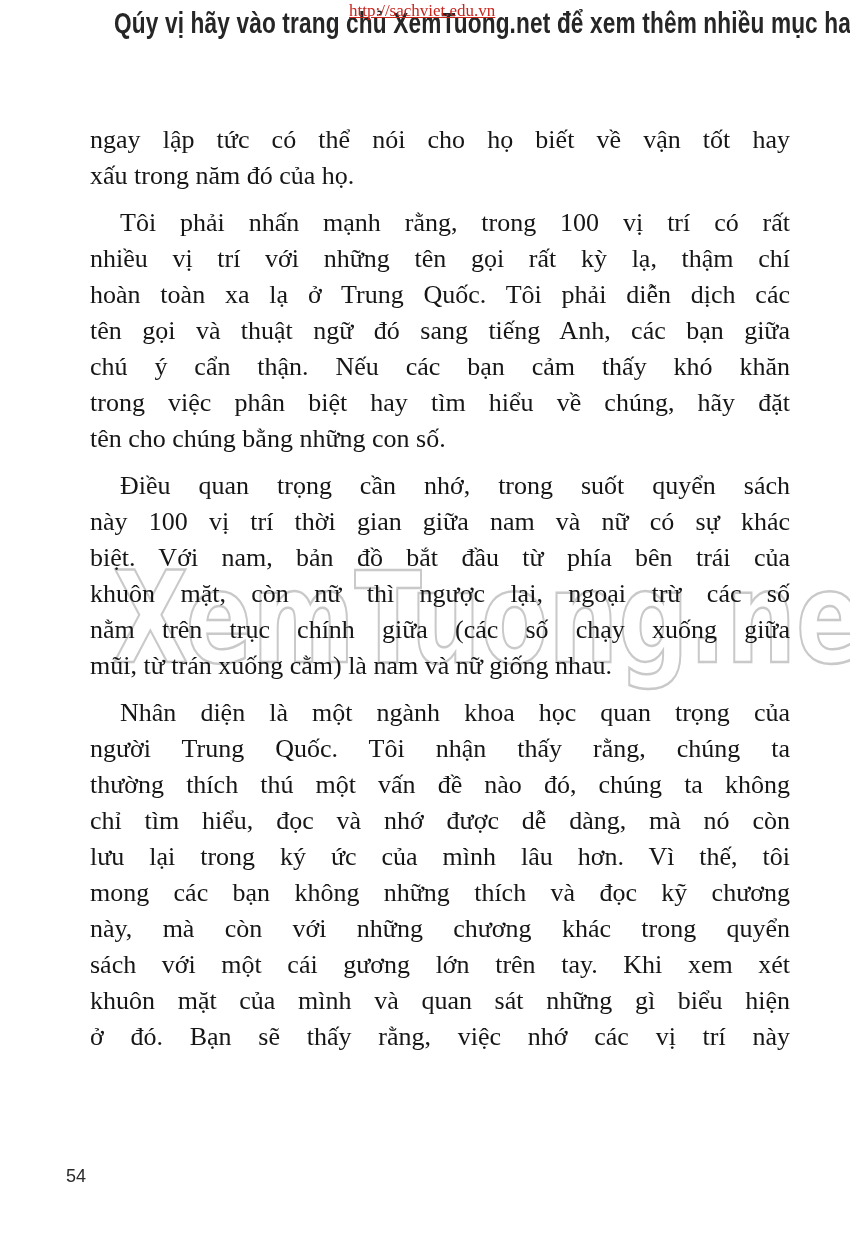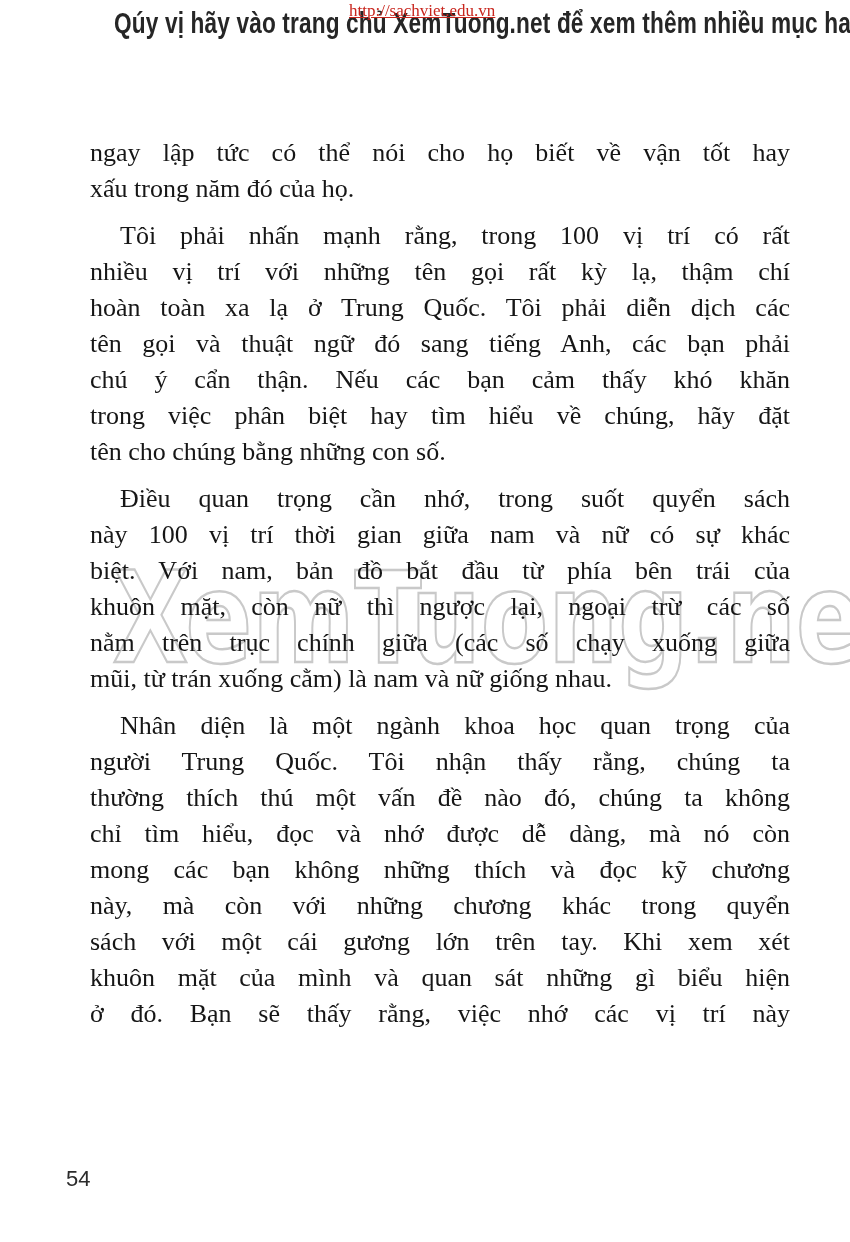--- a/index.html
+++ b/index.html
@@ -66,41 +66,41 @@
     font-size: 126px;
     line-height: 1.12;
     color: transparent;
     -webkit-text-stroke: 2.5px var(--watermark-outline, #c9c9c9);
     transform: scaleX(0.78);
     transform-origin: center;
   }
   .text-block {
     position: absolute;
     left: 90px;
-    top: 135px;
+    top: 122px;
     width: 700px;
     z-index: 1;
     color: var(--body-text, #161616);
     font-size: 26px;
     line-height: 36px;
   }
   .para { margin: 0 0 11px 0; }
   .line {
     text-align: justify;
     text-align-last: justify;
     white-space: normal;
   }
   .line.last { text-align-last: left; }
   .para.indent .line.first { text-indent: 30px; }
   .page-number {
     position: absolute;
     left: 66px;
     top: 1166px;
     font-family: "Liberation Sans", sans-serif;
-    font-size: 22px;
+    font-size: 18px;
     color: #2b2b2b;
     z-index: 2;
   }
 </style>
 </head>
 <body style="--page-bg: #ffffff; --body-text: #161616; --header-text: #262626; --link-red: #c8251d; --watermark-outline: #c9c9c9;">
 
 <div class="page">
 
   <div class="header">
@@ -115,38 +115,39 @@
 
   <div class="text-block">
       <div class="para">
         <div class="line first">ngay lập tức có thể nói cho họ biết về vận tốt hay</div>
         <div class="line last">xấu trong năm đó của họ.</div>
       </div>
       <div class="para indent">
         <div class="line first">Tôi phải nhấn mạnh rằng, trong 100 vị trí có rất</div>
         <div class="line">nhiều vị trí với những tên gọi rất kỳ lạ, thậm chí</div>
         <div class="line">hoàn toàn xa lạ ở Trung Quốc. Tôi phải diễn dịch các</div>
-        <div class="line">tên gọi và thuật ngữ đó sang tiếng Anh, các bạn phải</div>
+        <div class="line">tên gọi và thuật ngữ đó sang tiếng Anh, các bạn giữa</div>
         <div class="line">chú ý cẩn thận. Nếu các bạn cảm thấy khó khăn</div>
         <div class="line">trong việc phân biệt hay tìm hiểu về chúng, hãy đặt</div>
         <div class="line last">tên cho chúng bằng những con số.</div>
       </div>
       <div class="para indent">
         <div class="line first">Điều quan trọng cần nhớ, trong suốt quyển sách</div>
         <div class="line">này 100 vị trí thời gian giữa nam và nữ có sự khác</div>
         <div class="line">biệt. Với nam, bản đồ bắt đầu từ phía bên trái của</div>
         <div class="line">khuôn mặt, còn nữ thì ngược lại, ngoại trừ các số</div>
         <div class="line">nằm trên trục chính giữa (các số chạy xuống giữa</div>
         <div class="line last">mũi, từ trán xuống cằm) là nam và nữ giống nhau.</div>
       </div>
       <div class="para indent">
         <div class="line first">Nhân diện là một ngành khoa học quan trọng của</div>
         <div class="line">người Trung Quốc. Tôi nhận thấy rằng, chúng ta</div>
         <div class="line">thường thích thú một vấn đề nào đó, chúng ta không</div>
         <div class="line">chỉ tìm hiểu, đọc và nhớ được dễ dàng, mà nó còn</div>
+        <div class="line">lưu lại trong ký ức của mình lâu hơn. Vì thế, tôi</div>
         <div class="line">mong các bạn không những thích và đọc kỹ chương</div>
         <div class="line">này, mà còn với những chương khác trong quyển</div>
         <div class="line">sách với một cái gương lớn trên tay. Khi xem xét</div>
         <div class="line">khuôn mặt của mình và quan sát những gì biểu hiện</div>
         <div class="line">ở đó. Bạn sẽ thấy rằng, việc nhớ các vị trí này</div>
       </div>
     </div>
 
   <div class="page-number">54</div>
 

